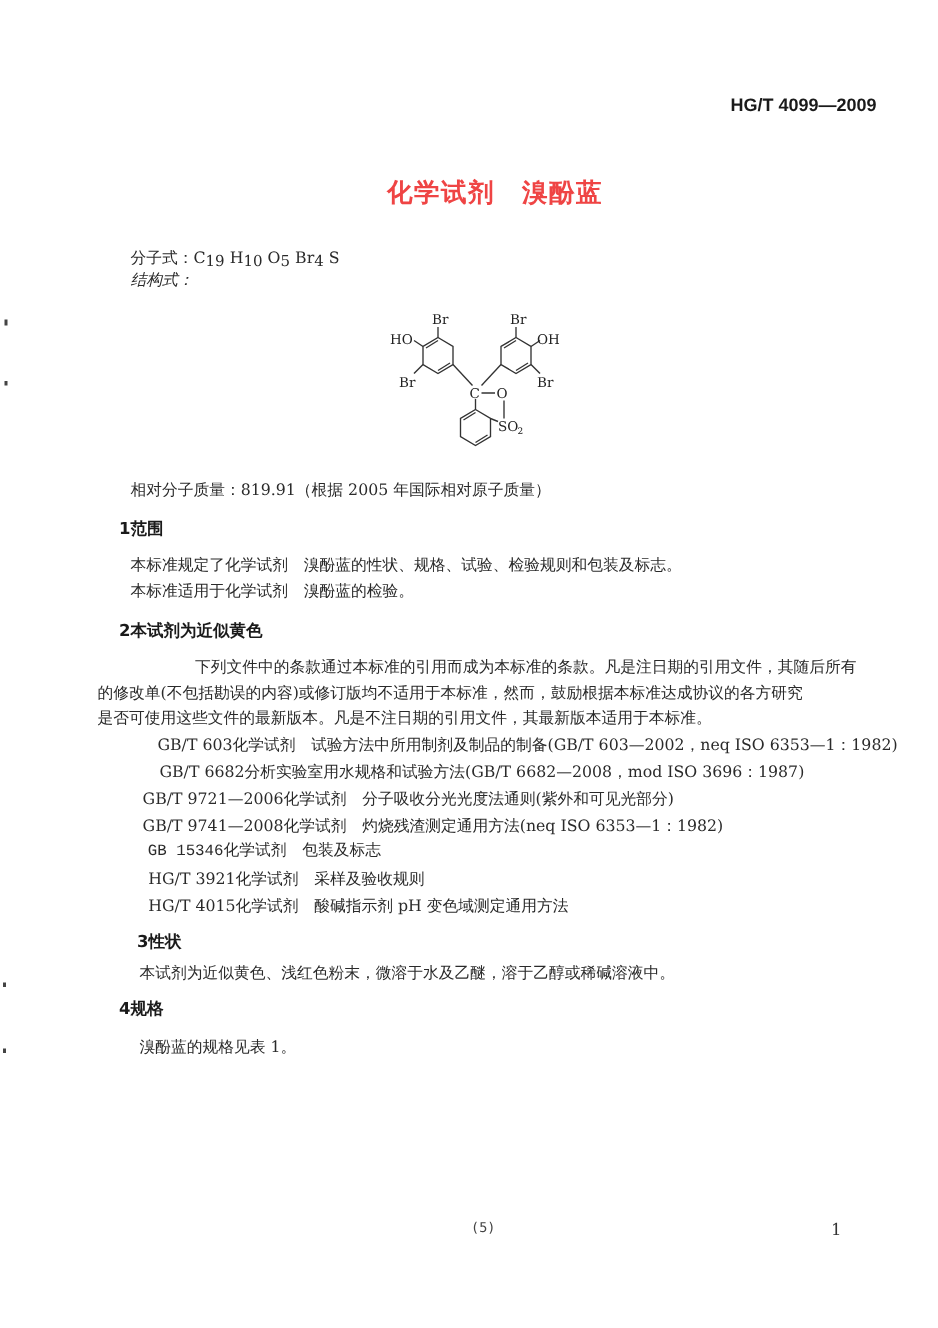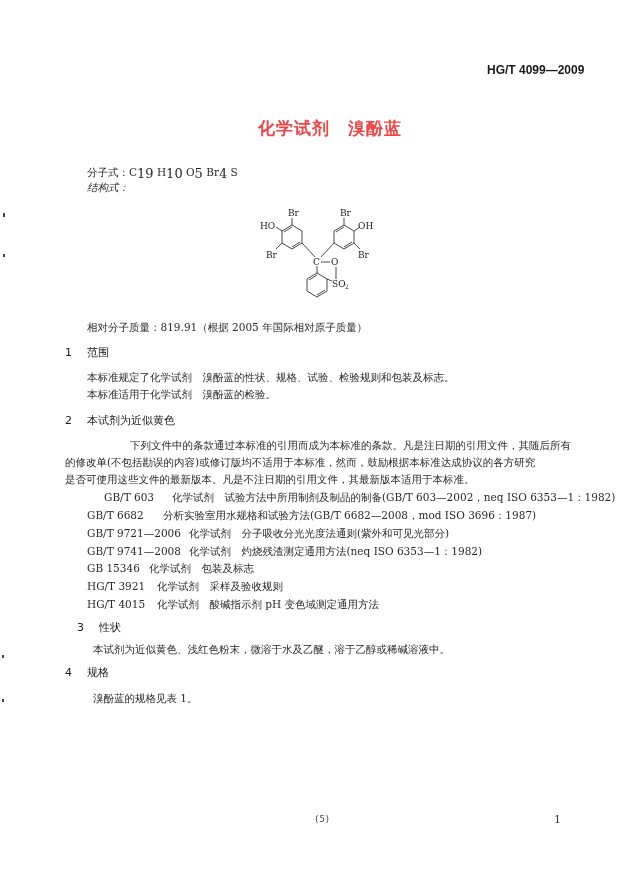--- a/index.html
+++ b/index.html
@@ -1,27 +1,27 @@
 <!DOCTYPE html>
 <html><head>
 <meta charset="utf-8">
 <style>
   html, body { margin:0; padding:0; }
   body {
     width:625px; height:885px; background:#ffffff; position:relative; overflow:hidden;
     font-family:"DejaVu Serif", serif; color:#222;
   }
-  .abs { position:absolute; white-space:nowrap; }
+  .abs { position:absolute; white-space:nowrap;text-align:right; }
   .std-code { left:487px; top:63px; font-family:"Liberation Sans", sans-serif; font-weight:bold; font-size:12px; color:#1a1a1a; }
   .title { left:258px; top:117px; font-family:"DejaVu Sans", sans-serif; font-weight:bold; font-size:17px; letter-spacing:1px; color:#ef4444; }
   .title .gap { display:inline-block; width:18px; }
   .body-text { font-size:10.5px; line-height:14px; color:#2a2a2a; }
-  .heading { font-family:"DejaVu Sans", sans-serif; font-weight:normal; font-size:11px; color:#1a1a1a; }
+  .heading { font-family:"DejaVu Sans", sans-serif; font-weight:bold; font-size:11px; color:#1a1a1a; }
   .heading .num { display:inline-block; width:22px; }
-  sub { font-size:13px; vertical-align:-2px; }
+  sub { font-size:10px; vertical-align:-2px; }
   .struct { left:258px; top:205px; width:130px; height:100px; }
   .ref-row .code { display:inline-block; }
   .footer-mid { left:314px; top:814px; font-size:9px; font-family:"DejaVu Sans Mono", monospace; color:#444; }
   .footer-page { left:554px; top:813px; font-size:11px; color:#333; }
   .mark { position:absolute; background:#444; }
 </style>
 </head>
 <body>
 
 <div class="abs std-code">HG/T 4099—2009</div>
@@ -88,33 +88,33 @@
 <div class="abs body-text" style="left:87px; top:370px;">本标准规定了化学试剂　溴酚蓝的性状、规格、试验、检验规则和包装及标志。</div>
 <div class="abs body-text" style="left:87px; top:387px;">本标准适用于化学试剂　溴酚蓝的检验。</div>
 
 <div class="abs heading" style="left:65px; top:413px;">
   <span class="num">2</span><span>本试剂为近似黄色</span>
 </div>
 <div class="abs body-text" style="left:87px; top:438px;margin-left:43px;">下列文件中的条款通过本标准的引用而成为本标准的条款。凡是注日期的引用文件，其随后所有</div>
 <div class="abs body-text" style="left:65px; top:455px;">的修改单(不包括勘误的内容)或修订版均不适用于本标准，然而，鼓励根据本标准达成协议的各方研究</div>
 <div class="abs body-text" style="left:65px; top:472px;">是否可使用这些文件的最新版本。凡是不注日期的引用文件，其最新版本适用于本标准。</div>
 
-<div class="abs body-text ref-row" style="left:87px; top:490px;margin-left:17px;">
+<div class="abs body-text ref-row" style="left:87px; top:490px;">
   <span class="code" style="width:68px;">GB/T 603</span><span>化学试剂　试验方法中所用制剂及制品的制备(GB/T 603—2002，neq ISO 6353—1：1982)</span>
 </div>
 <div class="abs body-text ref-row" style="left:87px; top:508px;">
   <span class="code" style="width:76px;">GB/T 6682</span><span>分析实验室用水规格和试验方法(GB/T 6682—2008，mod ISO 3696：1987)</span>
 </div>
 <div class="abs body-text ref-row" style="left:87px; top:526px;">
   <span class="code" style="width:102px;">GB/T 9721—2006</span><span>化学试剂　分子吸收分光光度法通则(紫外和可见光部分)</span>
 </div>
 <div class="abs body-text ref-row" style="left:87px; top:544px;">
   <span class="code" style="width:102px;">GB/T 9741—2008</span><span>化学试剂　灼烧残渣测定通用方法(neq ISO 6353—1：1982)</span>
 </div>
-<div class="abs body-text ref-row" style="left:87px; top:561px;">
+<div class="abs body-text ref-row" style="left:87px; top:561px;font-family:Liberation Mono, monospace;">
   <span class="code" style="width:62px;">GB 15346</span><span>化学试剂　包装及标志</span>
 </div>
 <div class="abs body-text ref-row" style="left:87px; top:579px;">
   <span class="code" style="width:70px;">HG/T 3921</span><span>化学试剂　采样及验收规则</span>
 </div>
 <div class="abs body-text ref-row" style="left:87px; top:597px;">
   <span class="code" style="width:70px;">HG/T 4015</span><span>化学试剂　酸碱指示剂 pH 变色域测定通用方法</span>
 </div>
 
 <div class="abs heading" style="left:77px; top:620px;">

